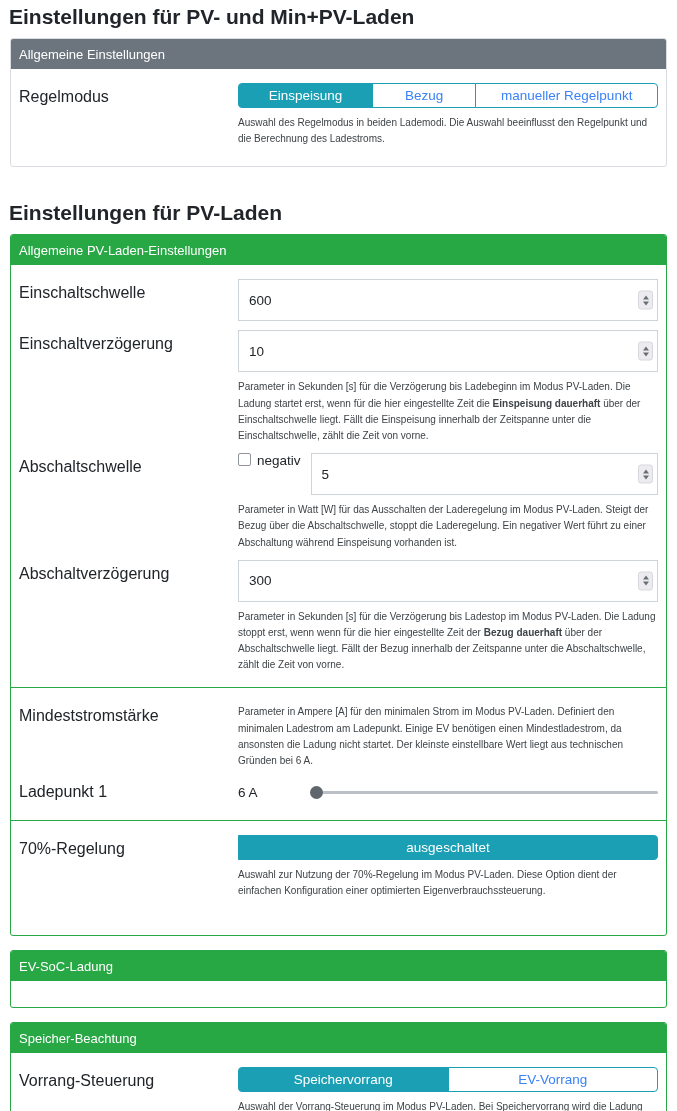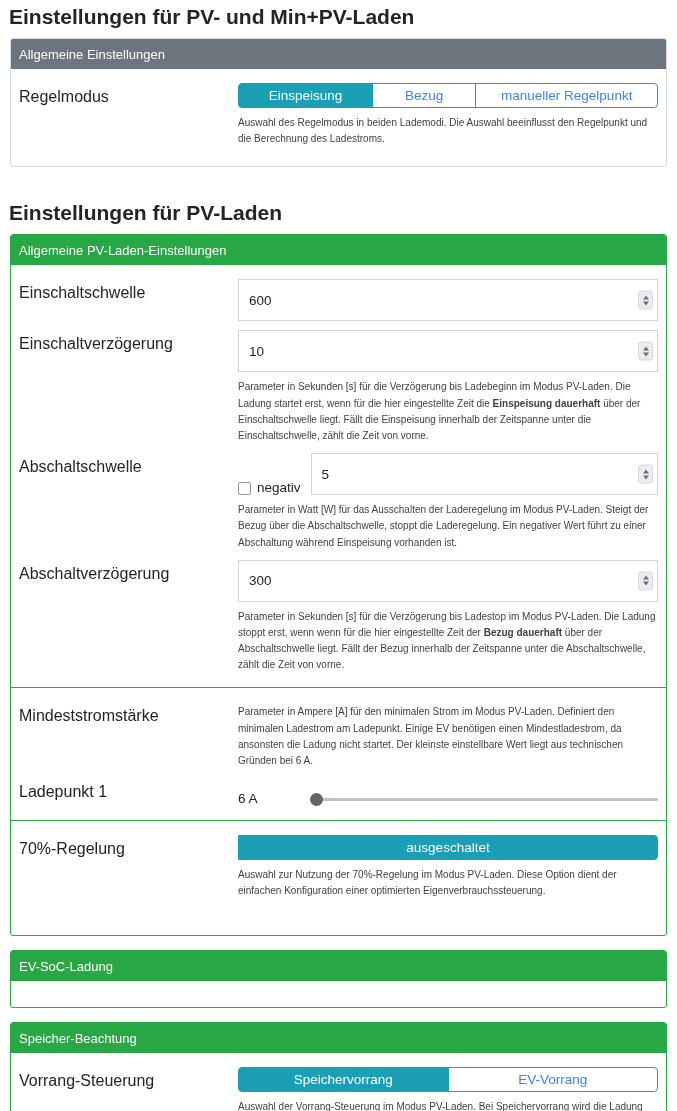--- a/index.html
+++ b/index.html
@@ -26,25 +26,25 @@
   .btn.w-bezug{flex-grow:1.0}
   .btn.w-manuell{flex-grow:1.9}
   .help{font-size:10px;line-height:1.62;color:#3e4347;margin-top:7px}
   .help b{font-weight:700}
   .help.mt0{margin-top:2px}
   .num-wrap{position:relative}
   .num-input{width:100%;height:42px;border:1px solid #cfd4d9;border-radius:0;padding:0 26px 0 10px;font-size:13.5px;color:#212529;font-family:inherit;background:#fff;outline:none}
   .spinner{position:absolute;right:5px;top:50%;transform:translateY(-50%);width:15px;height:19px;background:#ececf0;border:1px solid #d7d7dd;border-radius:3px;display:flex;flex-direction:column;align-items:center;justify-content:center;cursor:pointer}
   .arr-up{width:0;height:0;border-left:3px solid transparent;border-right:3px solid transparent;border-bottom:4px solid #6a6f74;margin-bottom:2px}
   .arr-down{width:0;height:0;border-left:3px solid transparent;border-right:3px solid transparent;border-top:4px solid #6a6f74}
-  .check-input-row{display:flex;align-items:flex-end}
+  .check-input-row{display:flex;align-items:flex-start}
   .checkbox{width:13px;height:13px;border:1px solid #8f959b;border-radius:2px;background:#fff;flex:none;cursor:pointer}
   .check-label{font-size:13.5px;margin:0 10px 0 6px;white-space:nowrap}
   .check-input-row .num-wrap{flex:1}
-  .slider-row{display:flex;align-items:flex-end;height:28px}
+  .slider-row{display:flex;align-items:center;height:28px}
   .slider-val{width:72px;flex:none;font-size:13.5px}
   .slider{flex:1;position:relative;height:14px;cursor:pointer}
   .track{position:absolute;left:0;right:0;top:5.5px;height:3px;background:#bac0c6;border-radius:2px}
   .thumb{position:absolute;top:0.5px;width:13px;height:13px;border-radius:50%;background:#60666d;cursor:grab}
   hr.divider{border:none;border-top:1px solid #28a745;margin:14px -8px}
   .empty-body{height:26px}
   .spacer-bottom{height:16px}
 </style>
 </head>
 <body>

